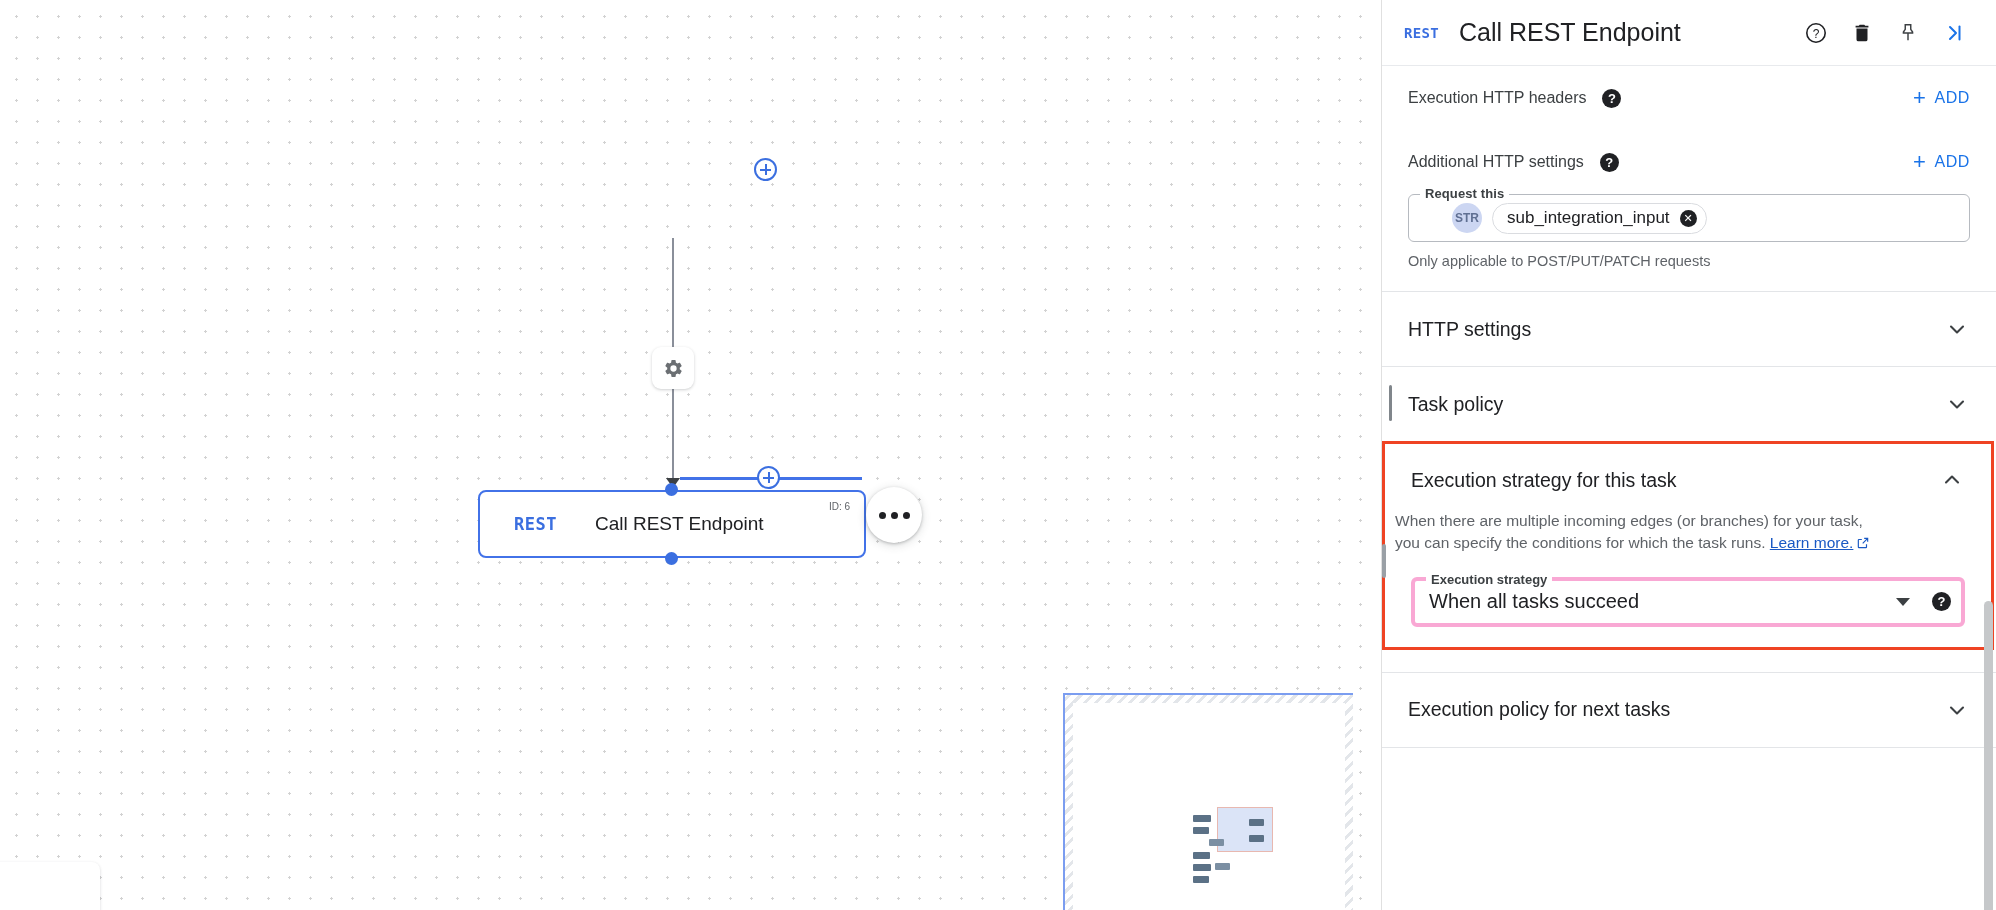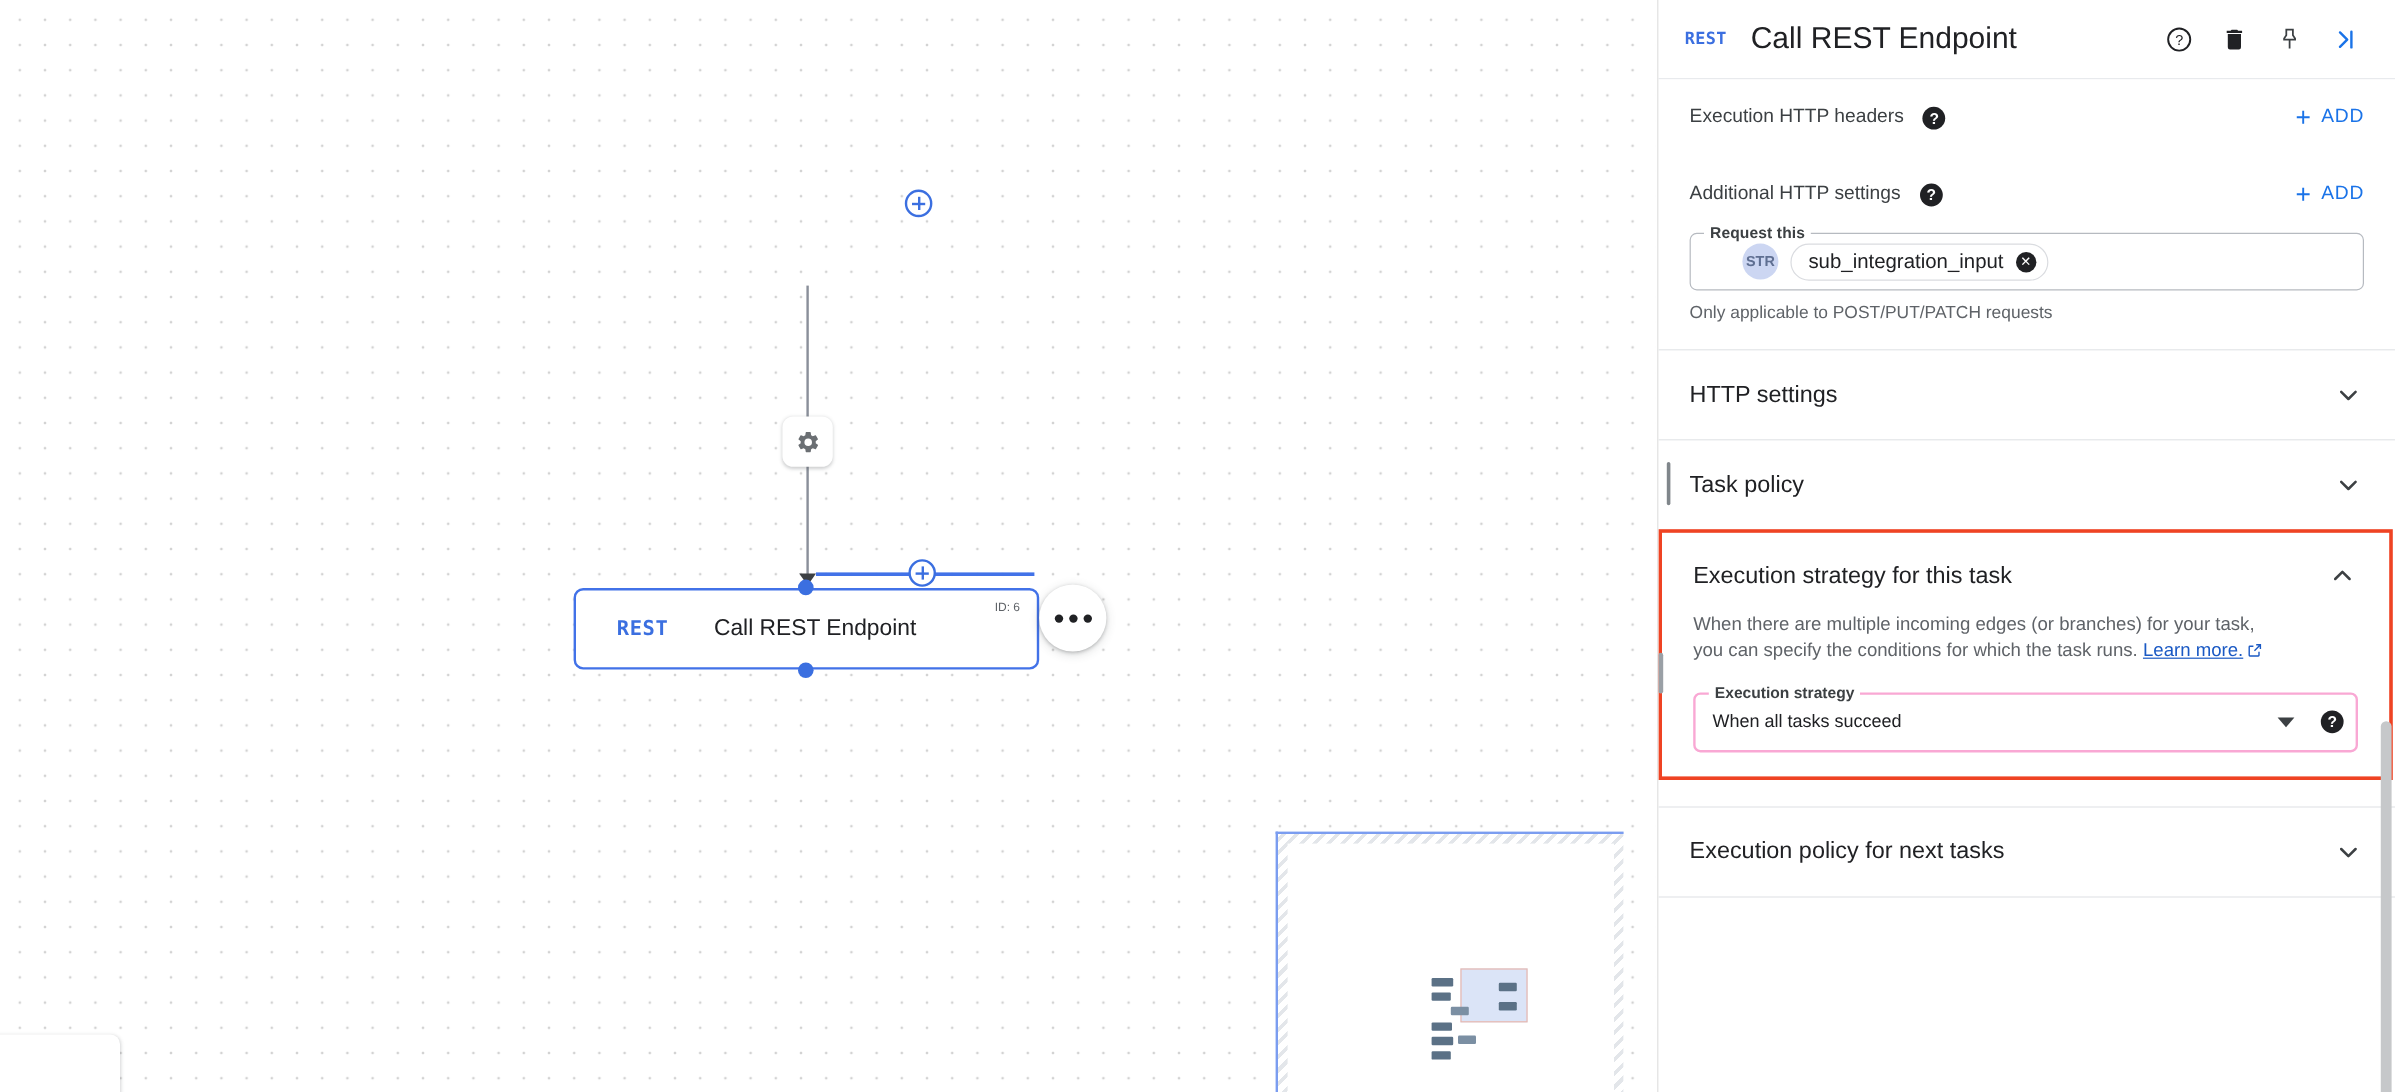--- a/index.html
+++ b/index.html
@@ -271,43 +271,43 @@
 
   
   #exec-strategy-card {
     border: 3px solid #ef4323;
     margin: 0 2px 0 0;
     position: relative;
     background: #fff;
   }
   #exec-strategy-card .section-head { height: 72px; }
   .exec-desc {
-    padding: 0 26px; font-size: 15.5px; color: #5f6368;
+    padding: 0 10px; font-size: 15.5px; color: #5f6368;
     line-height: 1.45; margin-top: -6px;
   }
   .exec-desc a {
     color: #1a59c4; text-decoration: underline;
   }
   .extlink {
     display: inline-block; vertical-align: -2px; margin-left: 3px;
   }
   #exec-select {
     margin: 20px 26px 20px 26px;
     position: relative;
-    border: 2px solid #f9a8d4; border-radius: 6px;
+    border: 4px solid #f9a8d4; border-radius: 6px;
     height: 50px;
     display: flex; align-items: center;
     padding: 0 10px 0 14px;
   }
   #exec-select .legend {
     position: absolute; top: -9px; left: 11px;
     background: #fff; padding: 0 5px;
     font-size: 13px; color: #3c4043; font-weight: 700;
   }
-  #exec-select .selval { font-size: 15px; color: #202124; }
+  #exec-select .selval { font-size: 20px; color: #202124; }
   .caret-down {
     margin-left: auto;
     width: 0; height: 0;
     border-left: 7px solid transparent;
     border-right: 7px solid transparent;
     border-top: 8px solid #3c4043;
   }
 
   
   #taskoutput-marker {

